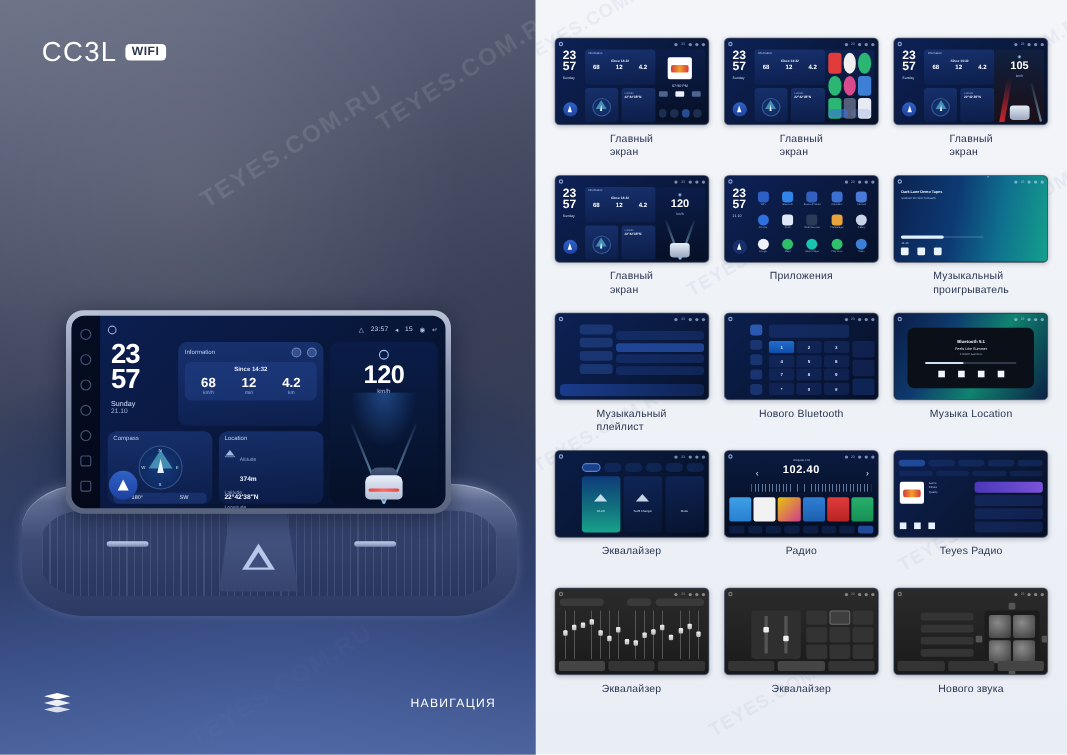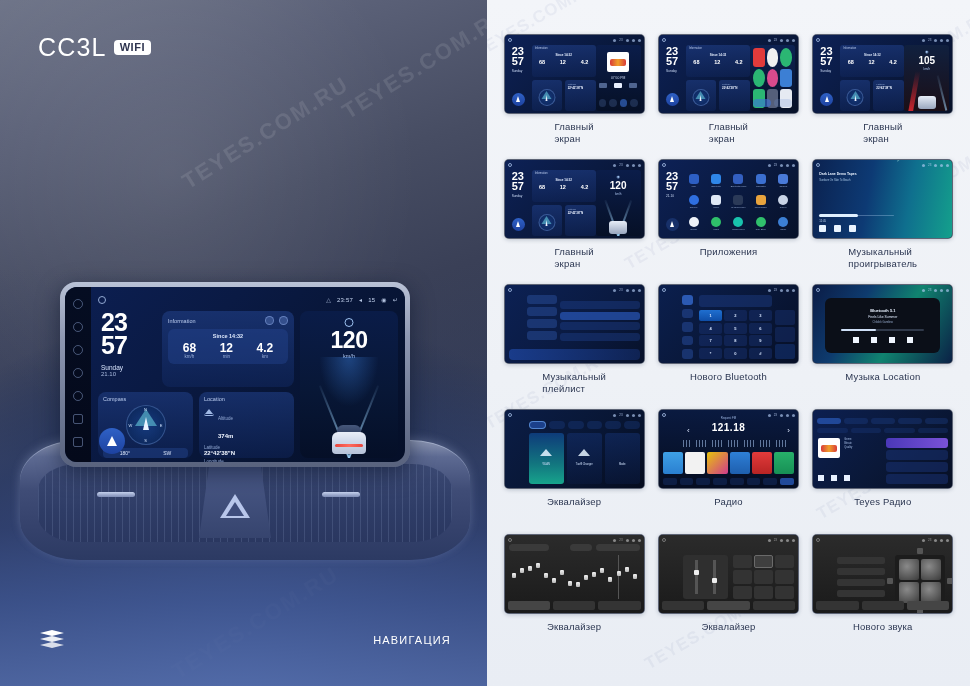--- a/index.html
+++ b/index.html
@@ -1200,21 +1200,21 @@
             <span class="r">
                 <b>.</b>
                 <em>23</em>
                 <b>.</b>
                 <b>.</b>
                 <b>.</b>
               </span>
           </div>
           <div class="rd-band">Request FM</div>
           <div class="rd-ar-l">‹</div>
-          <div class="rd-freq">121.18</div>
+          <div class="rd-freq">102.40</div>
           <div class="rd-ar-r">›</div>
           <div class="rd-scale"></div>
           <div class="rd-presets">
             <b style="background:linear-gradient(180deg,#3ea0e6,#2a7fd0);"></b>
             <b style="background:#f2f2f2;"></b>
             <b style="background:linear-gradient(135deg,#e8c40c,#d03b8c);"></b>
             <b style="background:linear-gradient(180deg,#2e7fd6,#1e5fae);"></b>
             <b style="background:linear-gradient(180deg,#e23b3b,#b82424);"></b>
             <b style="background:linear-gradient(180deg,#27b06a,#179055);"></b>
           </div>

